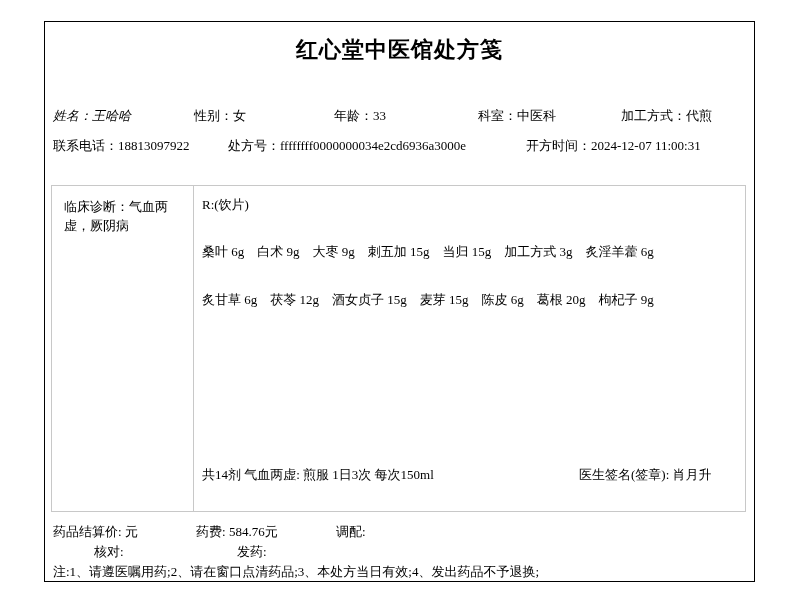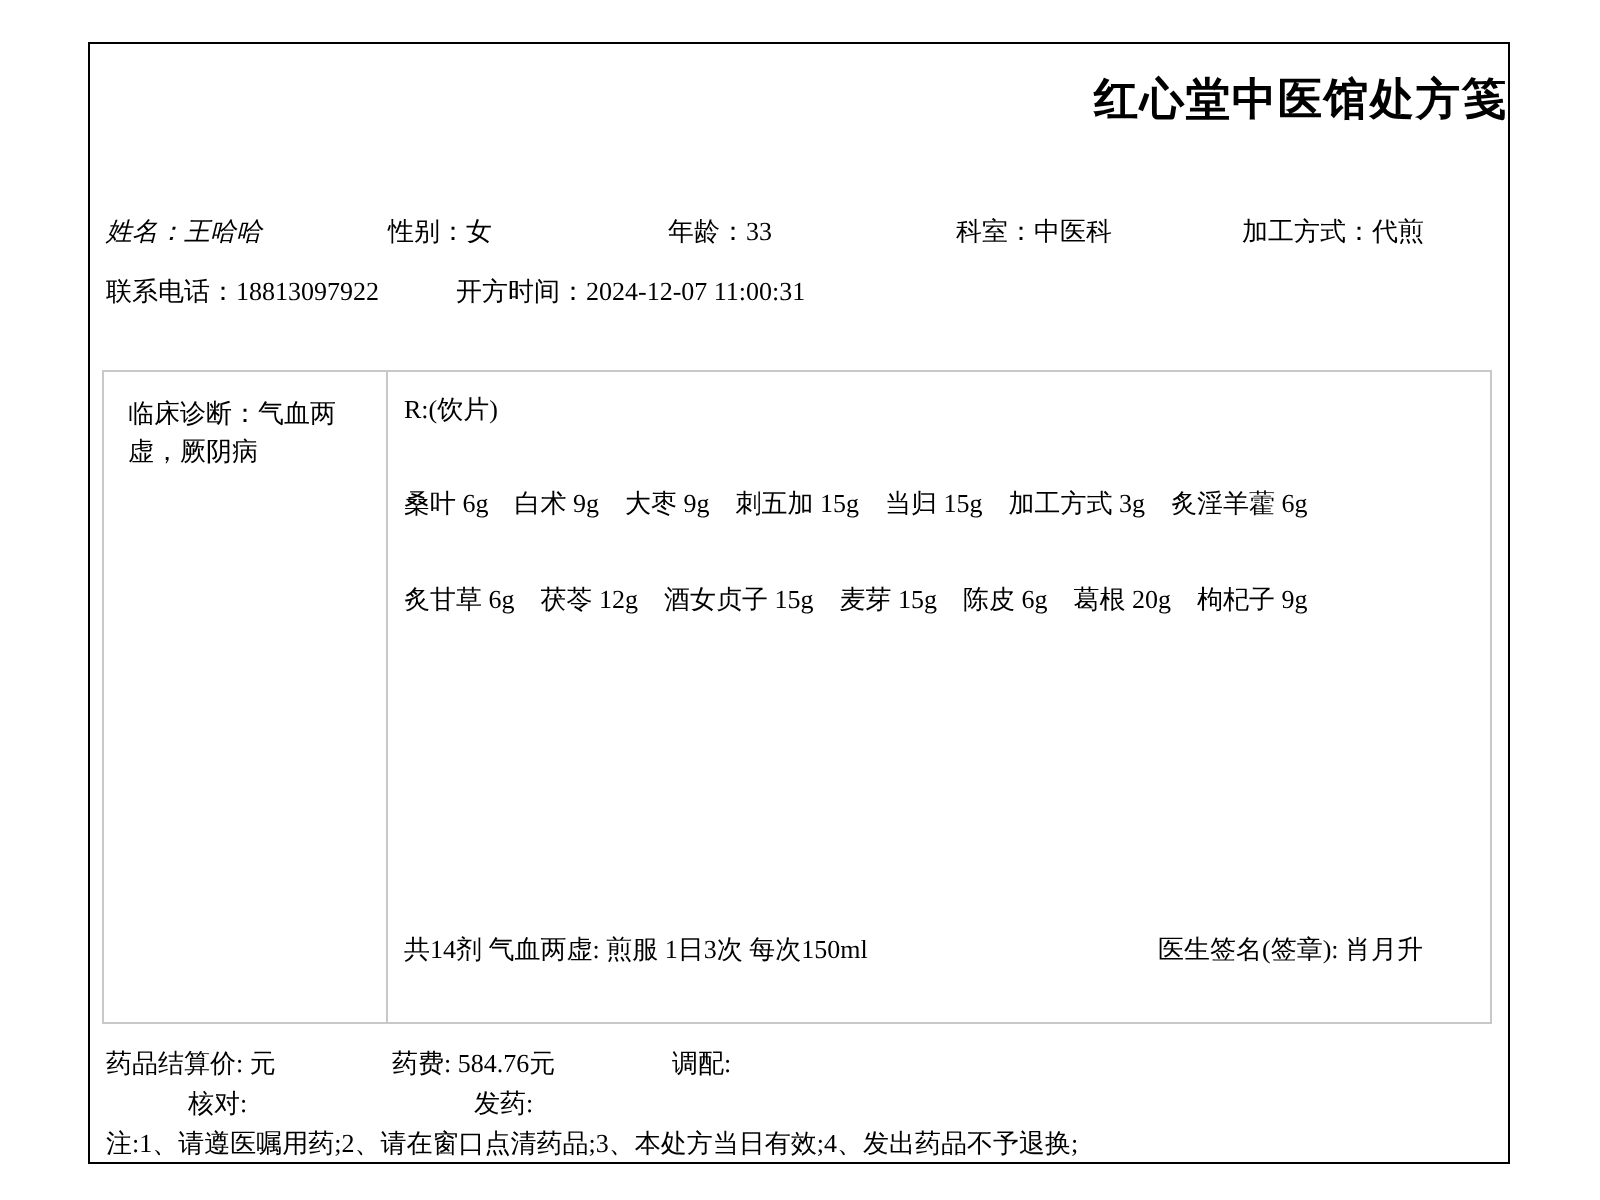--- a/index.html
+++ b/index.html
@@ -23,21 +23,21 @@
     width: 709px;
     height: 559px;
     border: 1px solid #000000;
     background: #ffffff;
   }
   .title {
     position: absolute;
     top: 13px;
     left: 0;
     right: 0;
-    text-align: right;
+    text-align: center;
     font-size: 22px;
     font-weight: bold;
     letter-spacing: 1px;
   }
   .prow {
     position: absolute;
     left: 8px;
     right: 8px;
     display: flex;
     line-height: 15px;
@@ -133,20 +133,23 @@
     </div>
     <div class="cell c5">
       <span>加工方式：</span><span>代煎</span>
     </div>
   </div>
 
   <div class="prow prow2">
     <div class="cell c1">
       <span>联系电话：</span><span>18813097922</span>
     </div>
+    <div class="cell c2">
+      <span>处方号：</span><span>ffffffff0000000034e2cd6936a3000e</span>
+    </div>
     <div class="cell c3">
       <span>开方时间：</span><span>2024-12-07 11:00:31</span>
     </div>
   </div>
 
   <div class="rx-table">
     <div class="diag-col">
       <span>临床诊断：</span><span>气血两虚，厥阴病</span>
     </div>
     <div class="rx-col">

